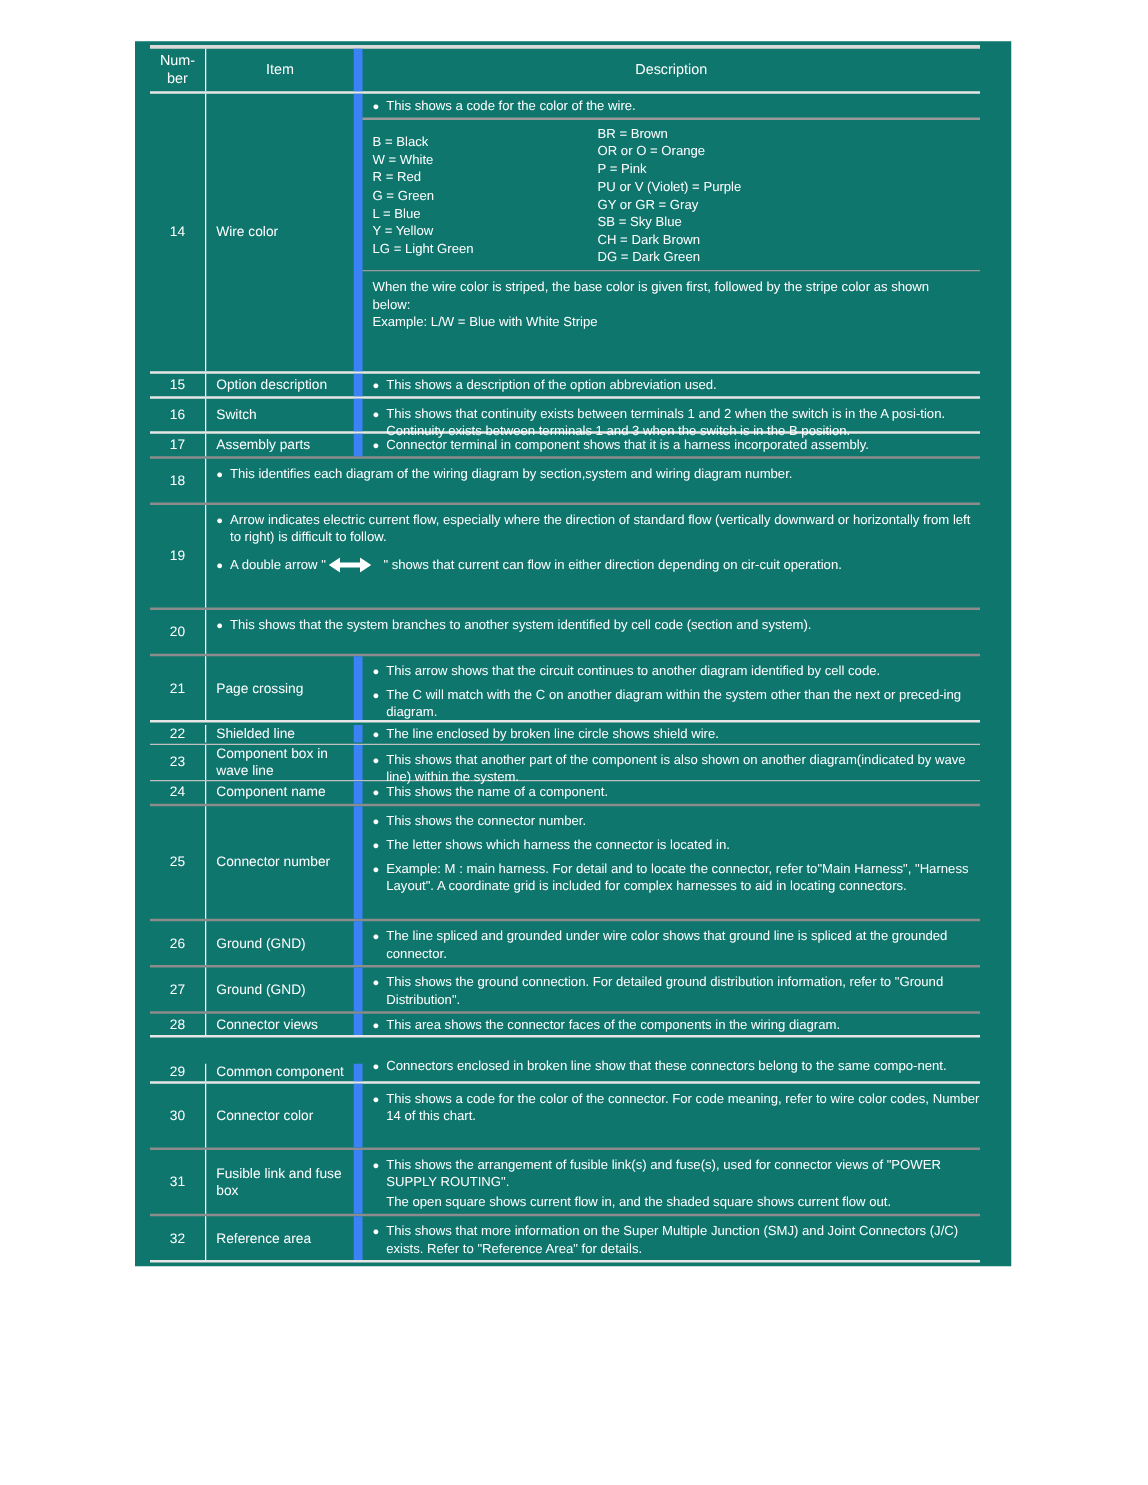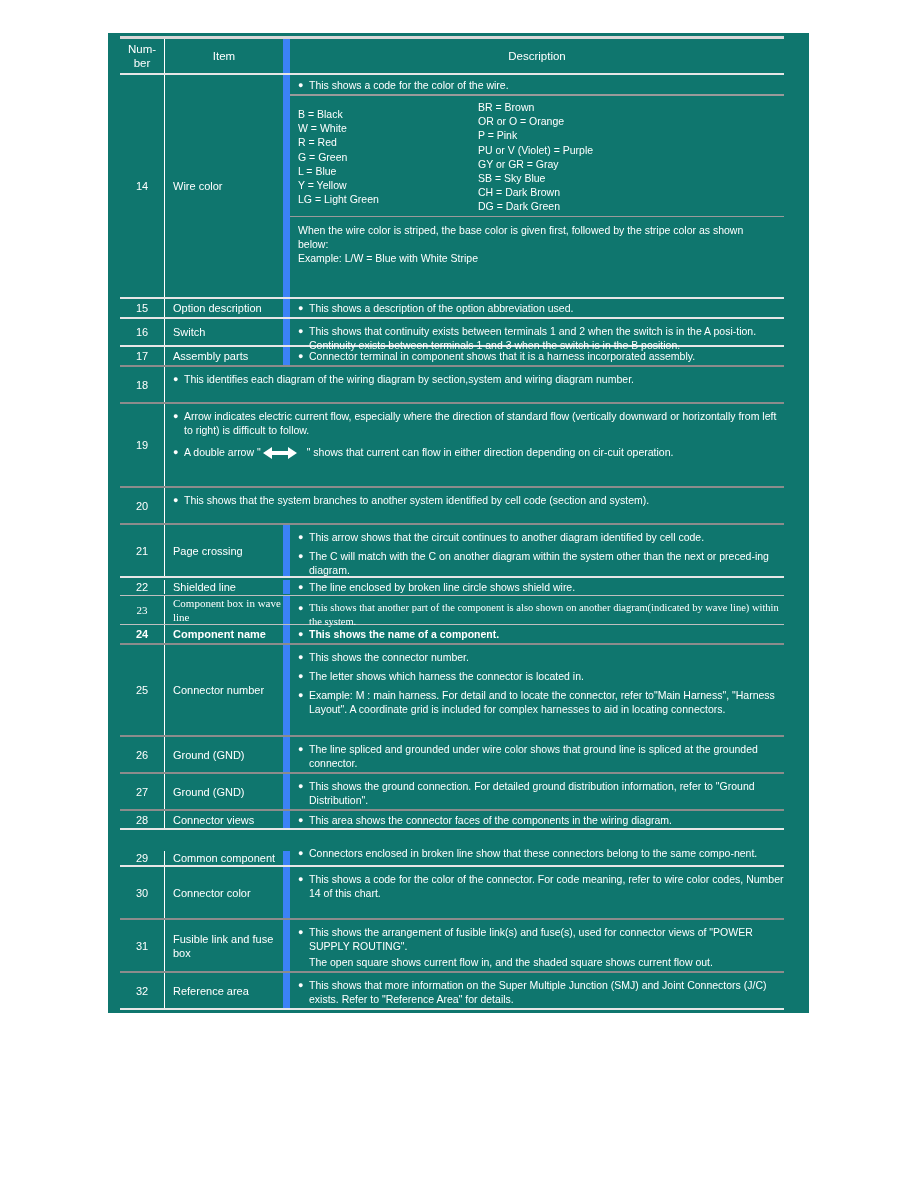--- a/index.html
+++ b/index.html
@@ -162,31 +162,31 @@
         <div class="row" style="height: 17px; align-items: center;">
     <div class="c-num">22</div>
     <div class="c-item">Shielded line</div>
     <div class="c-desc" style="display: flex; align-items: center;">
             <div class="b">
               <span class="dot">●</span>
               <span class="txt">The line enclosed by broken line circle shows shield wire.</span>
             </div>
           </div>
   </div>
-        <div class="row" style="height: 28px; font-family: Liberation Serif, serif;">
+        <div class="row" style="height: 28px;">
     <div class="c-num">23</div>
     <div class="c-item">Component box in wave line</div>
     <div class="c-desc">
             <div class="b">
               <span class="dot">●</span>
               <span class="txt">This shows that another part of the component is also shown on another diagram(indicated by wave line) within the system.</span>
             </div>
           </div>
   </div>
-        <div class="row gray" style="height: 18px; font-weight: bold;">
+        <div class="row gray" style="height: 18px;">
     <div class="c-num">24</div>
     <div class="c-item">Component name</div>
     <div class="c-desc" style="display: flex; align-items: center;">
             <div class="b">
               <span class="dot">●</span>
               <span class="txt">This shows the name of a component.</span>
             </div>
           </div>
   </div>
         <div class="row gray" style="height: 90px;">

